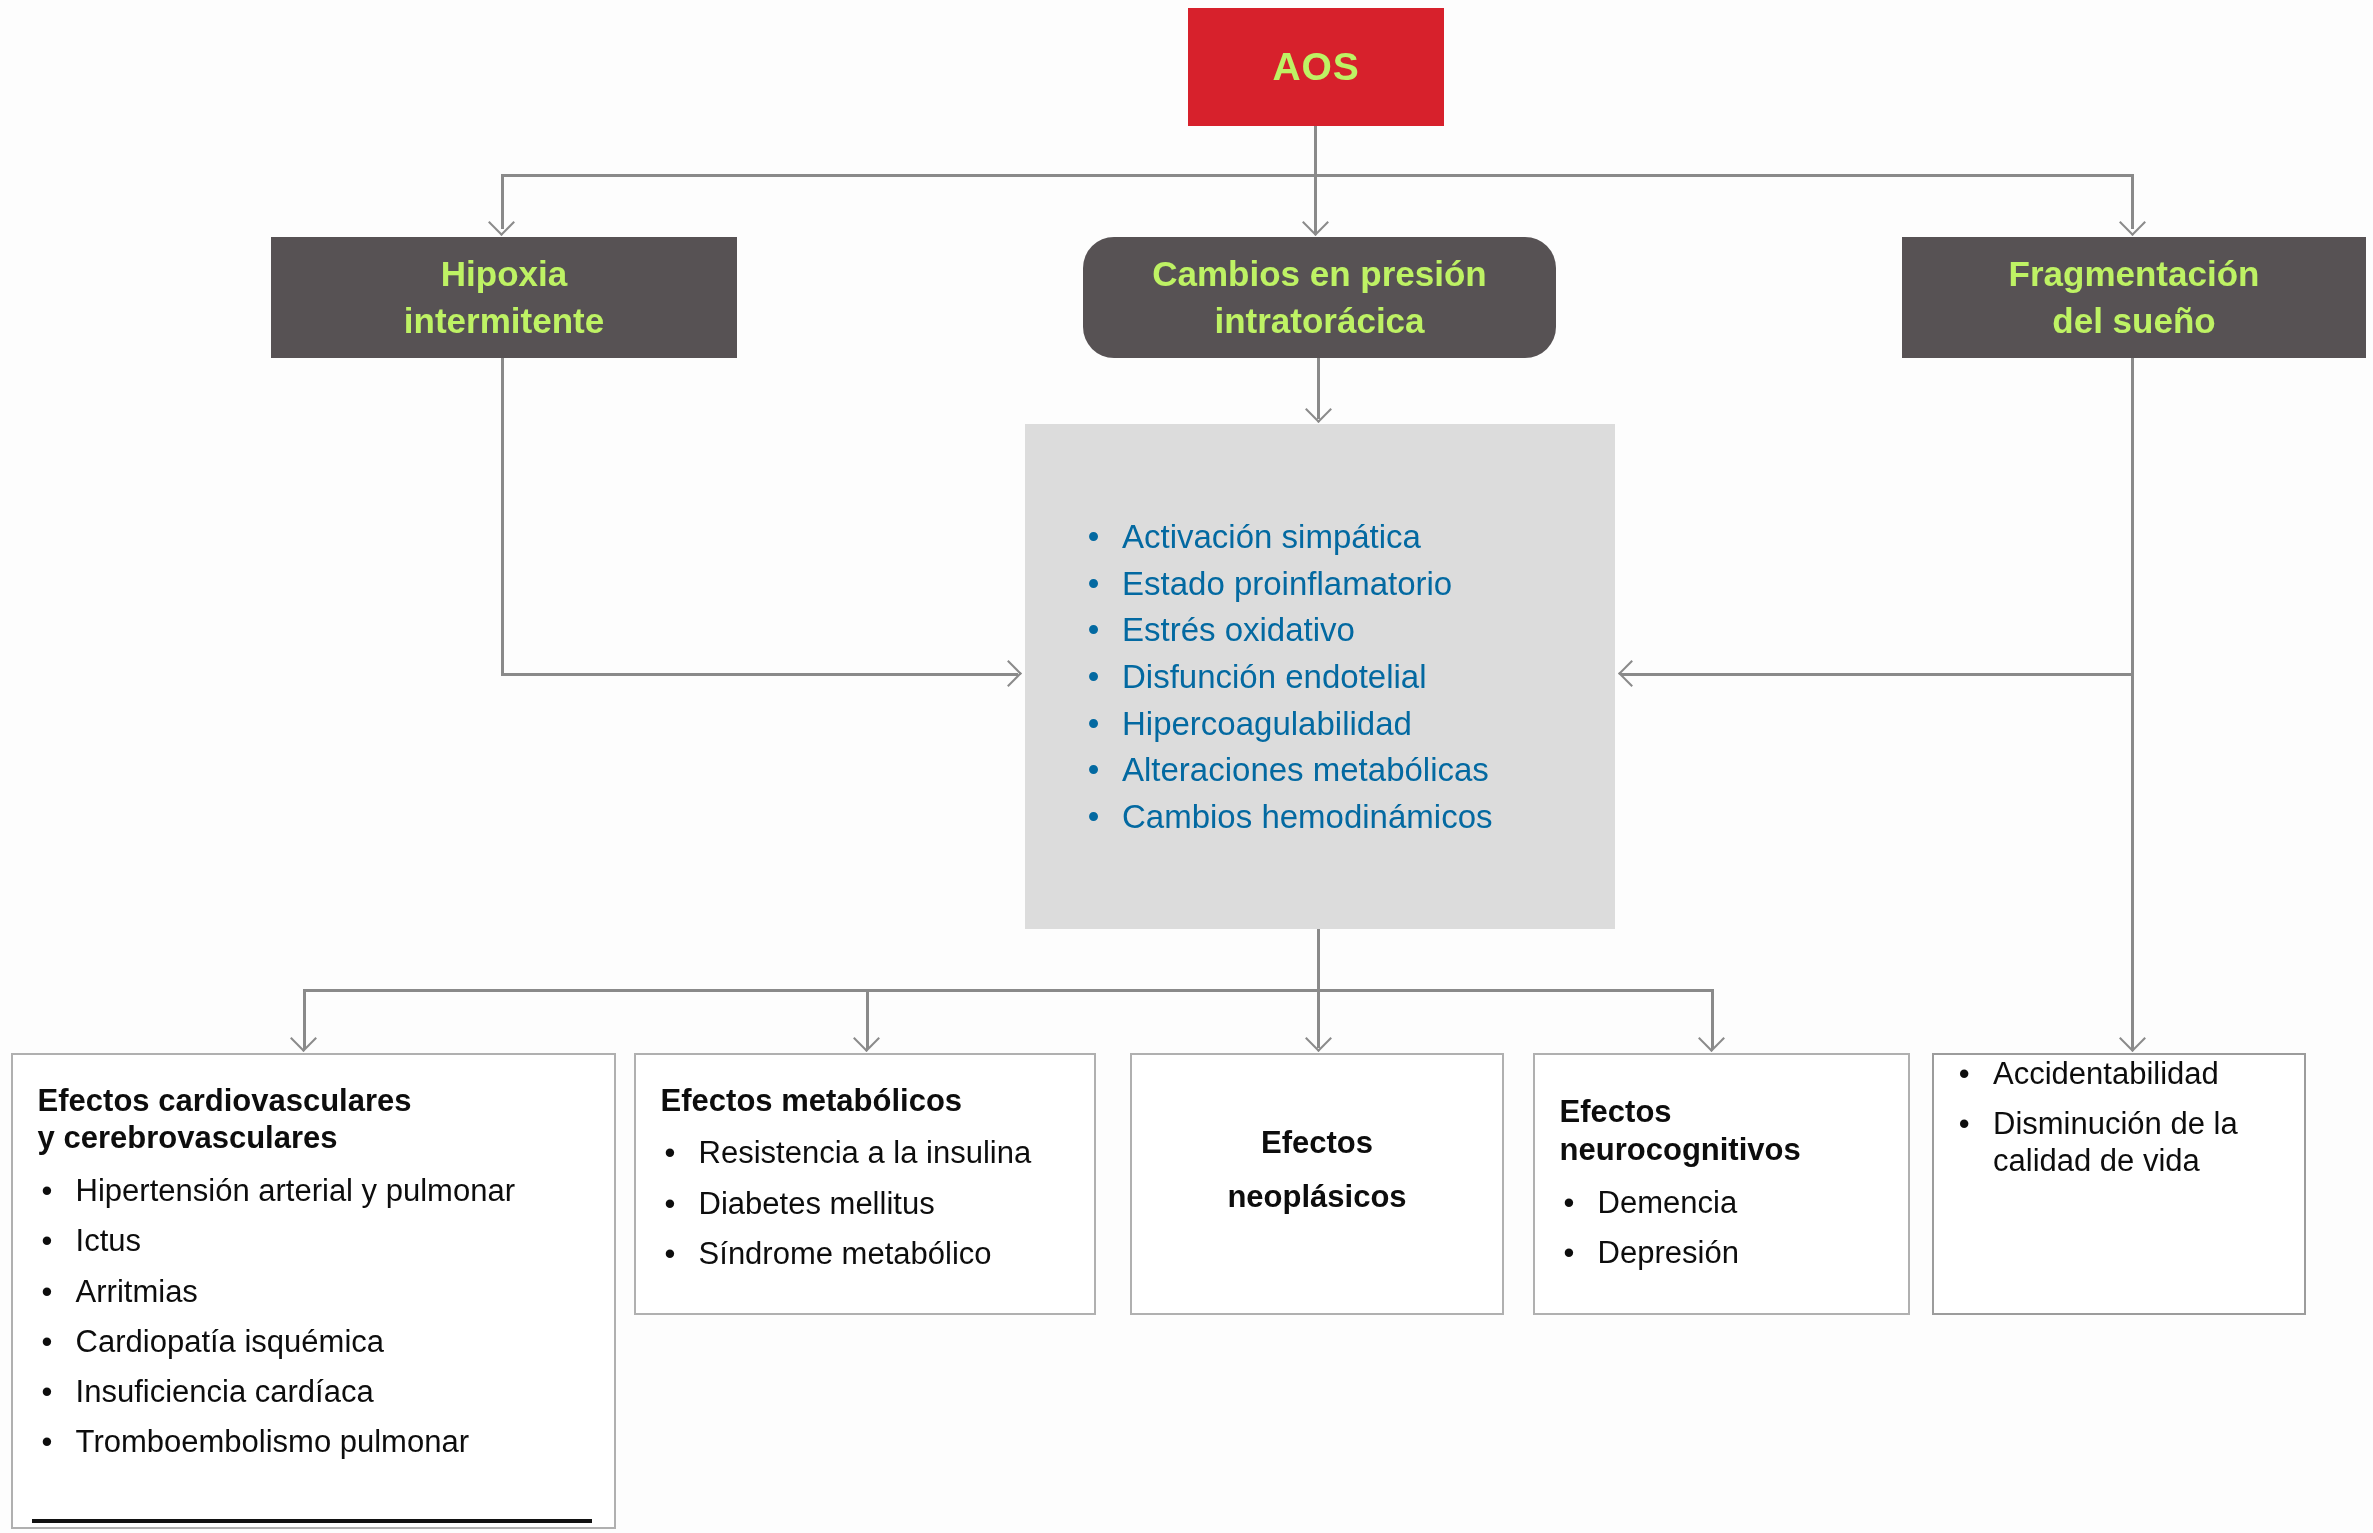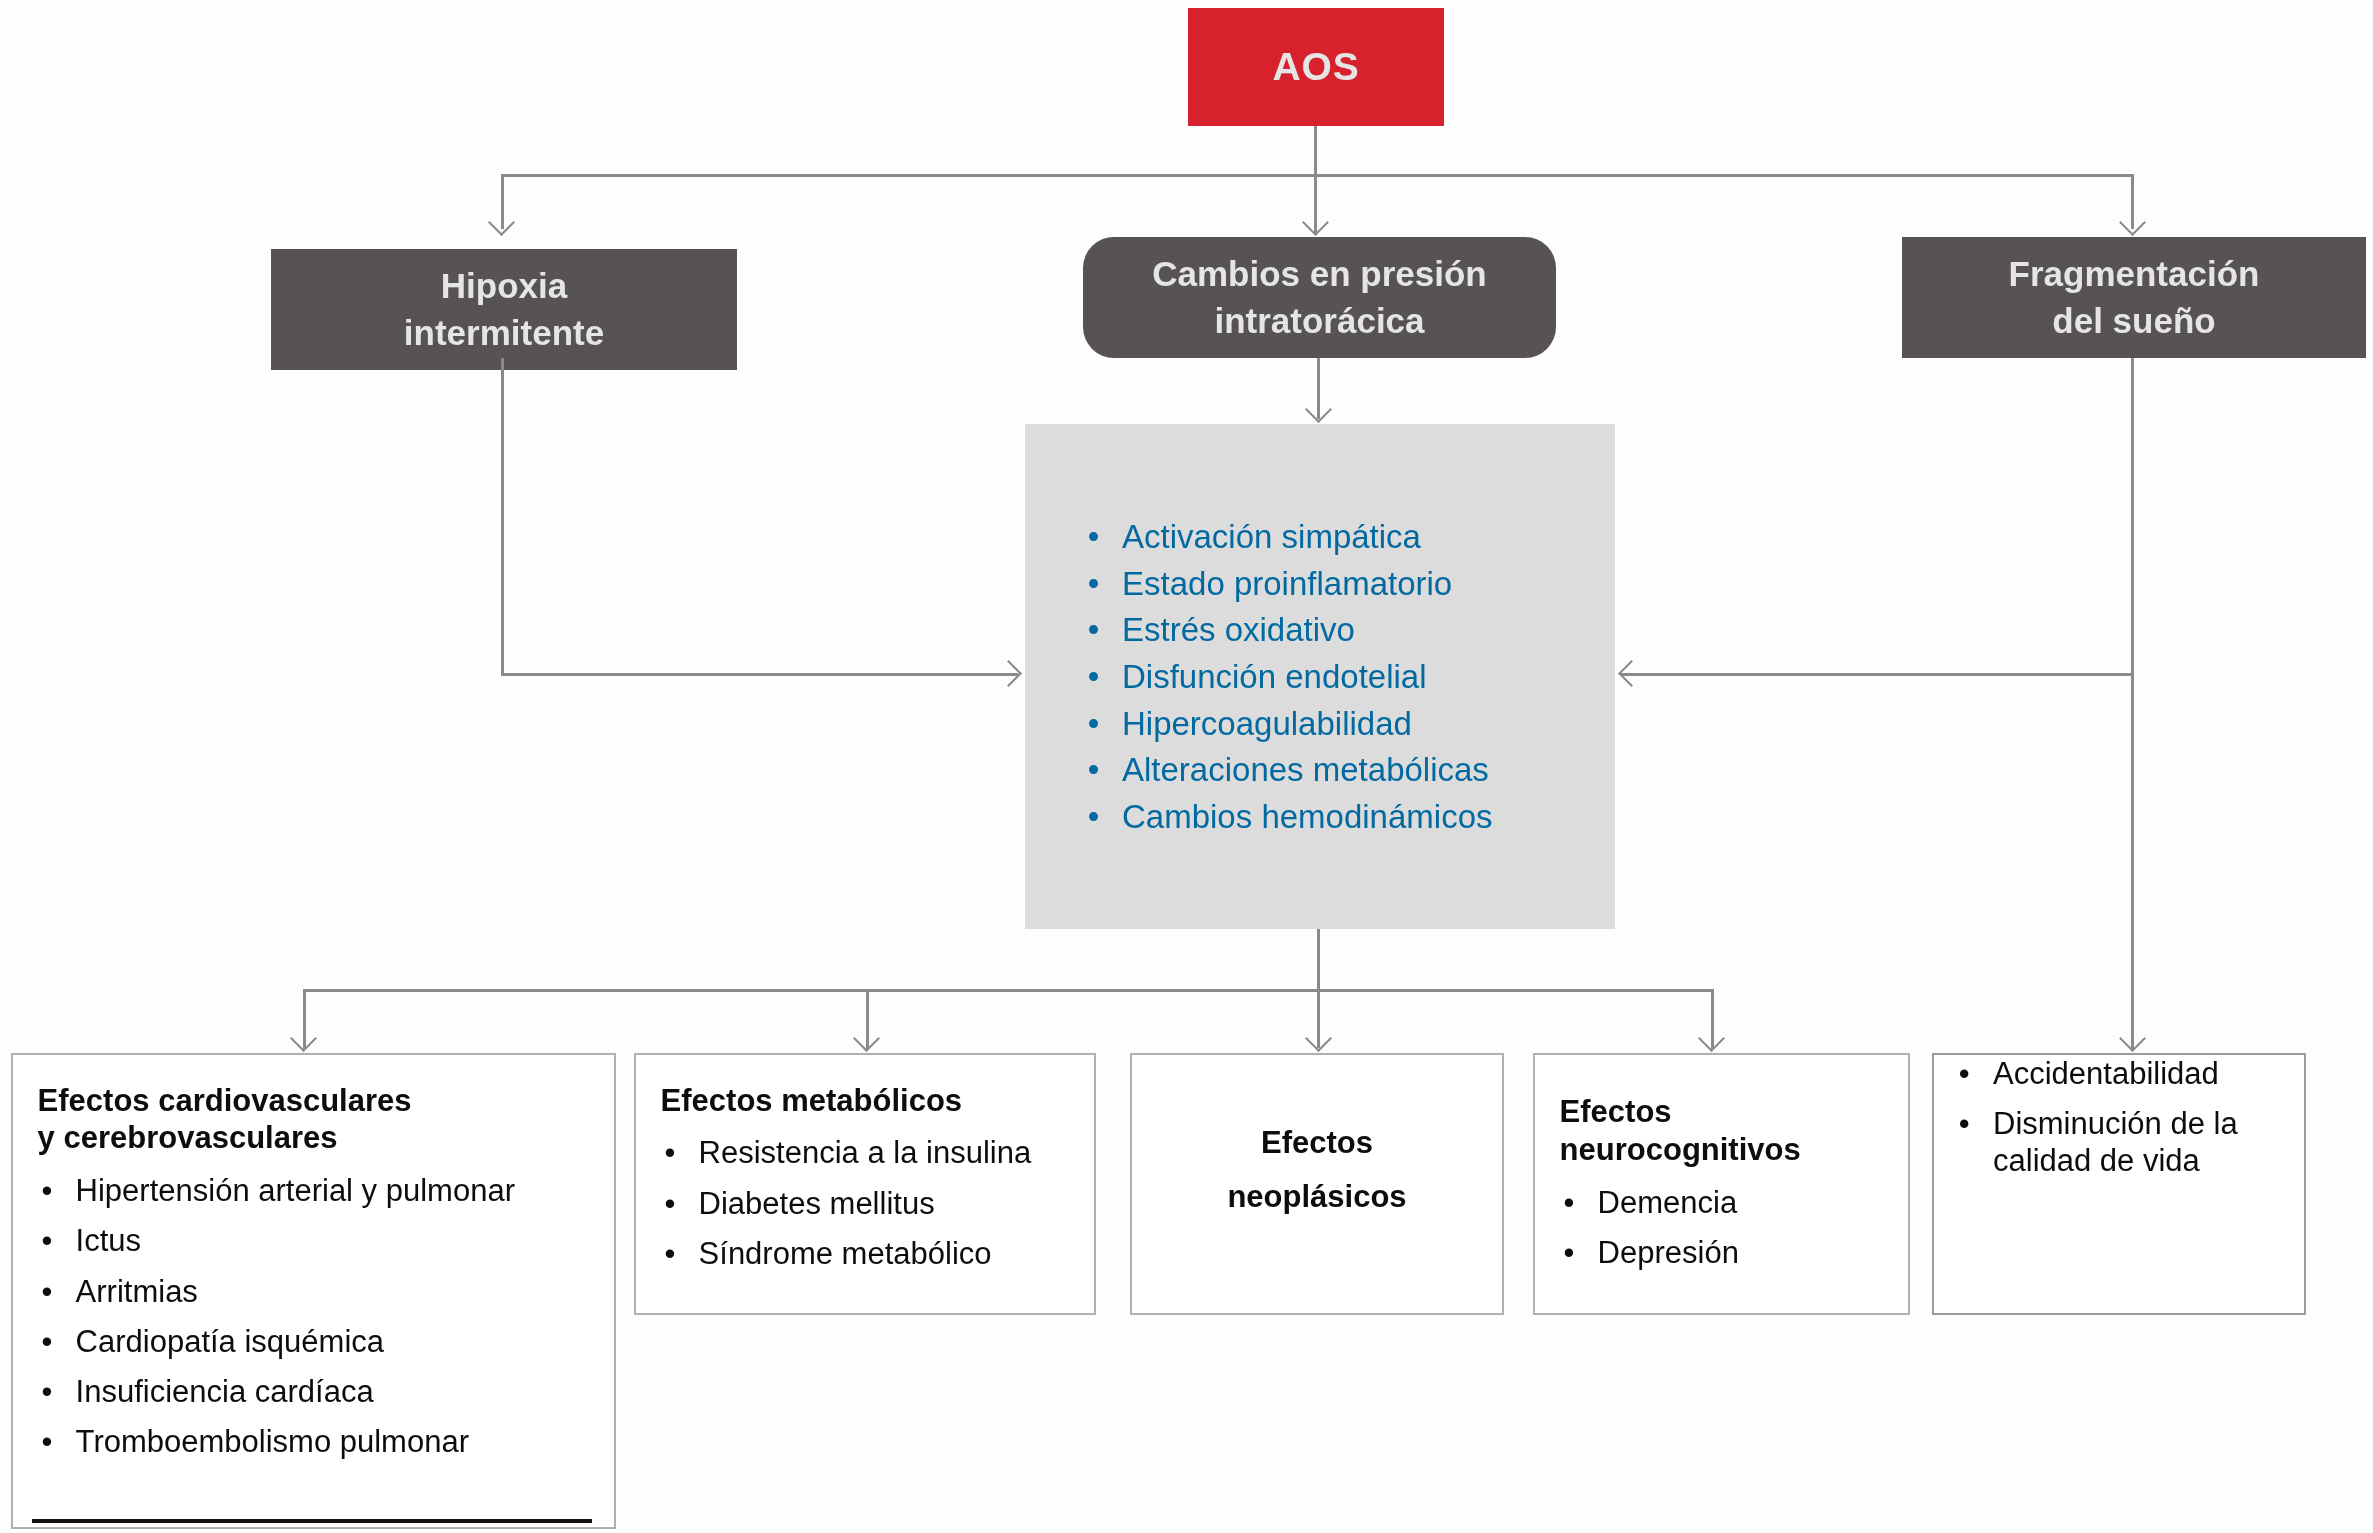--- a/index.html
+++ b/index.html
@@ -3,25 +3,25 @@
 <meta charset="utf-8">
 <style>
   html,body{margin:0;padding:0;background:#ffffff;}
   #stage{position:relative;width:2373px;height:1533px;overflow:hidden;
          background:#fdfdfd;font-family:"Liberation Sans",sans-serif;color:#161616;}
 
   .box{position:absolute;box-sizing:border-box;}
 
   
   .hdr{display:flex;align-items:center;justify-content:center;text-align:center;
-       white-space:pre-line;color:#e5e5e5;font-weight:700;
+       white-space:pre-line;color:#bef264;font-weight:700;
        background:var(--box-dark,#575254);font-size:35px;line-height:1.32;}
   #aos{left:1188px;top:7.6px;width:256px;height:118px;
        background:var(--accent-red,#d7212c);font-size:39px;letter-spacing:0.9px;}
-  #hipoxia{left:271px;top:237px;width:466px;height:121px;margin-top:12px;}
+  #hipoxia{left:271px;top:237px;width:466px;height:121px;}
   #presion{left:1083px;top:237px;width:473px;height:121px;border-radius:31px;}
   #fragmentacion{left:1902px;top:237px;width:464px;height:121px;}
 
   
   #mechanisms{left:1025px;top:424px;width:590px;height:505px;
               background:var(--panel-gray,#dcdcdc);display:flex;align-items:center;}
   ul{list-style:none;margin:0;padding:0;}
   li{position:relative;padding-left:38px;}
   li::before{content:"•";position:absolute;left:3.8px;top:0;}
   #mechanisms ul{padding-left:59px;}

